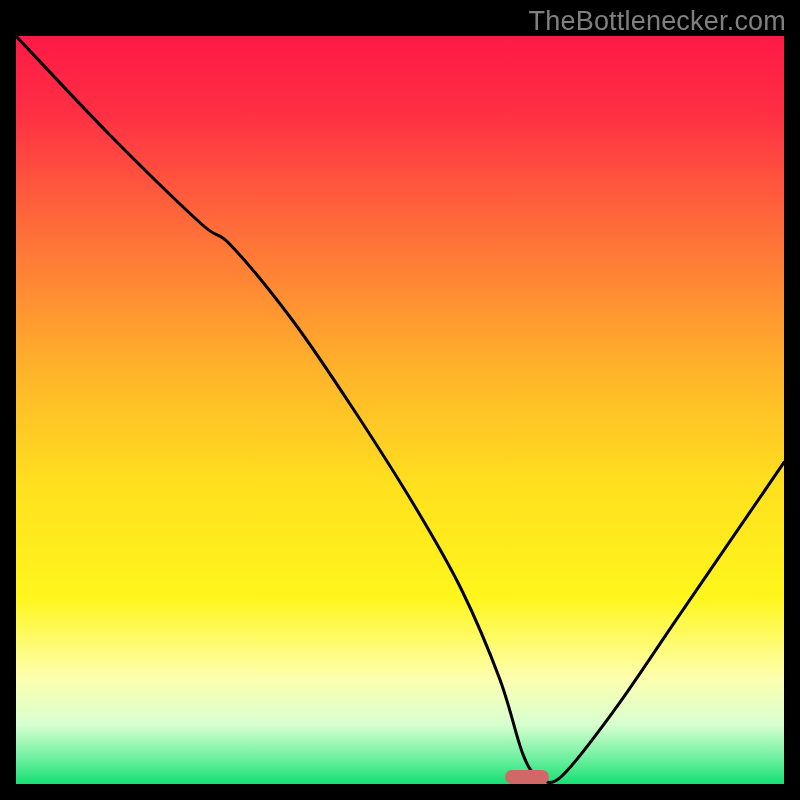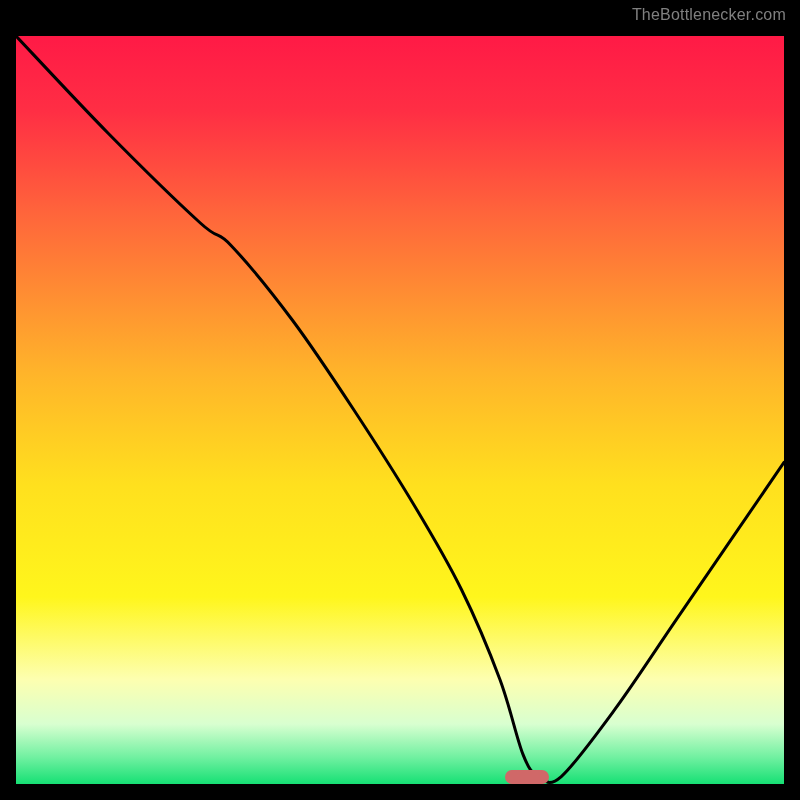--- a/index.html
+++ b/index.html
@@ -24,21 +24,21 @@
     left: 0;
     top: 0;
     width: 768px;
     height: 748px;
   }
   .watermark {
     position: absolute;
     top: 6px;
     right: 14px;
     color: #808080;
-    font-size: 16px;
+    font-size: 27px;
     font-weight: 400;
     letter-spacing: 0.2px;
   }
   .marker {
     position: absolute;
     width: 44px;
     height: 14px;
     border-radius: 8px;
     background: #d06868;
   }

